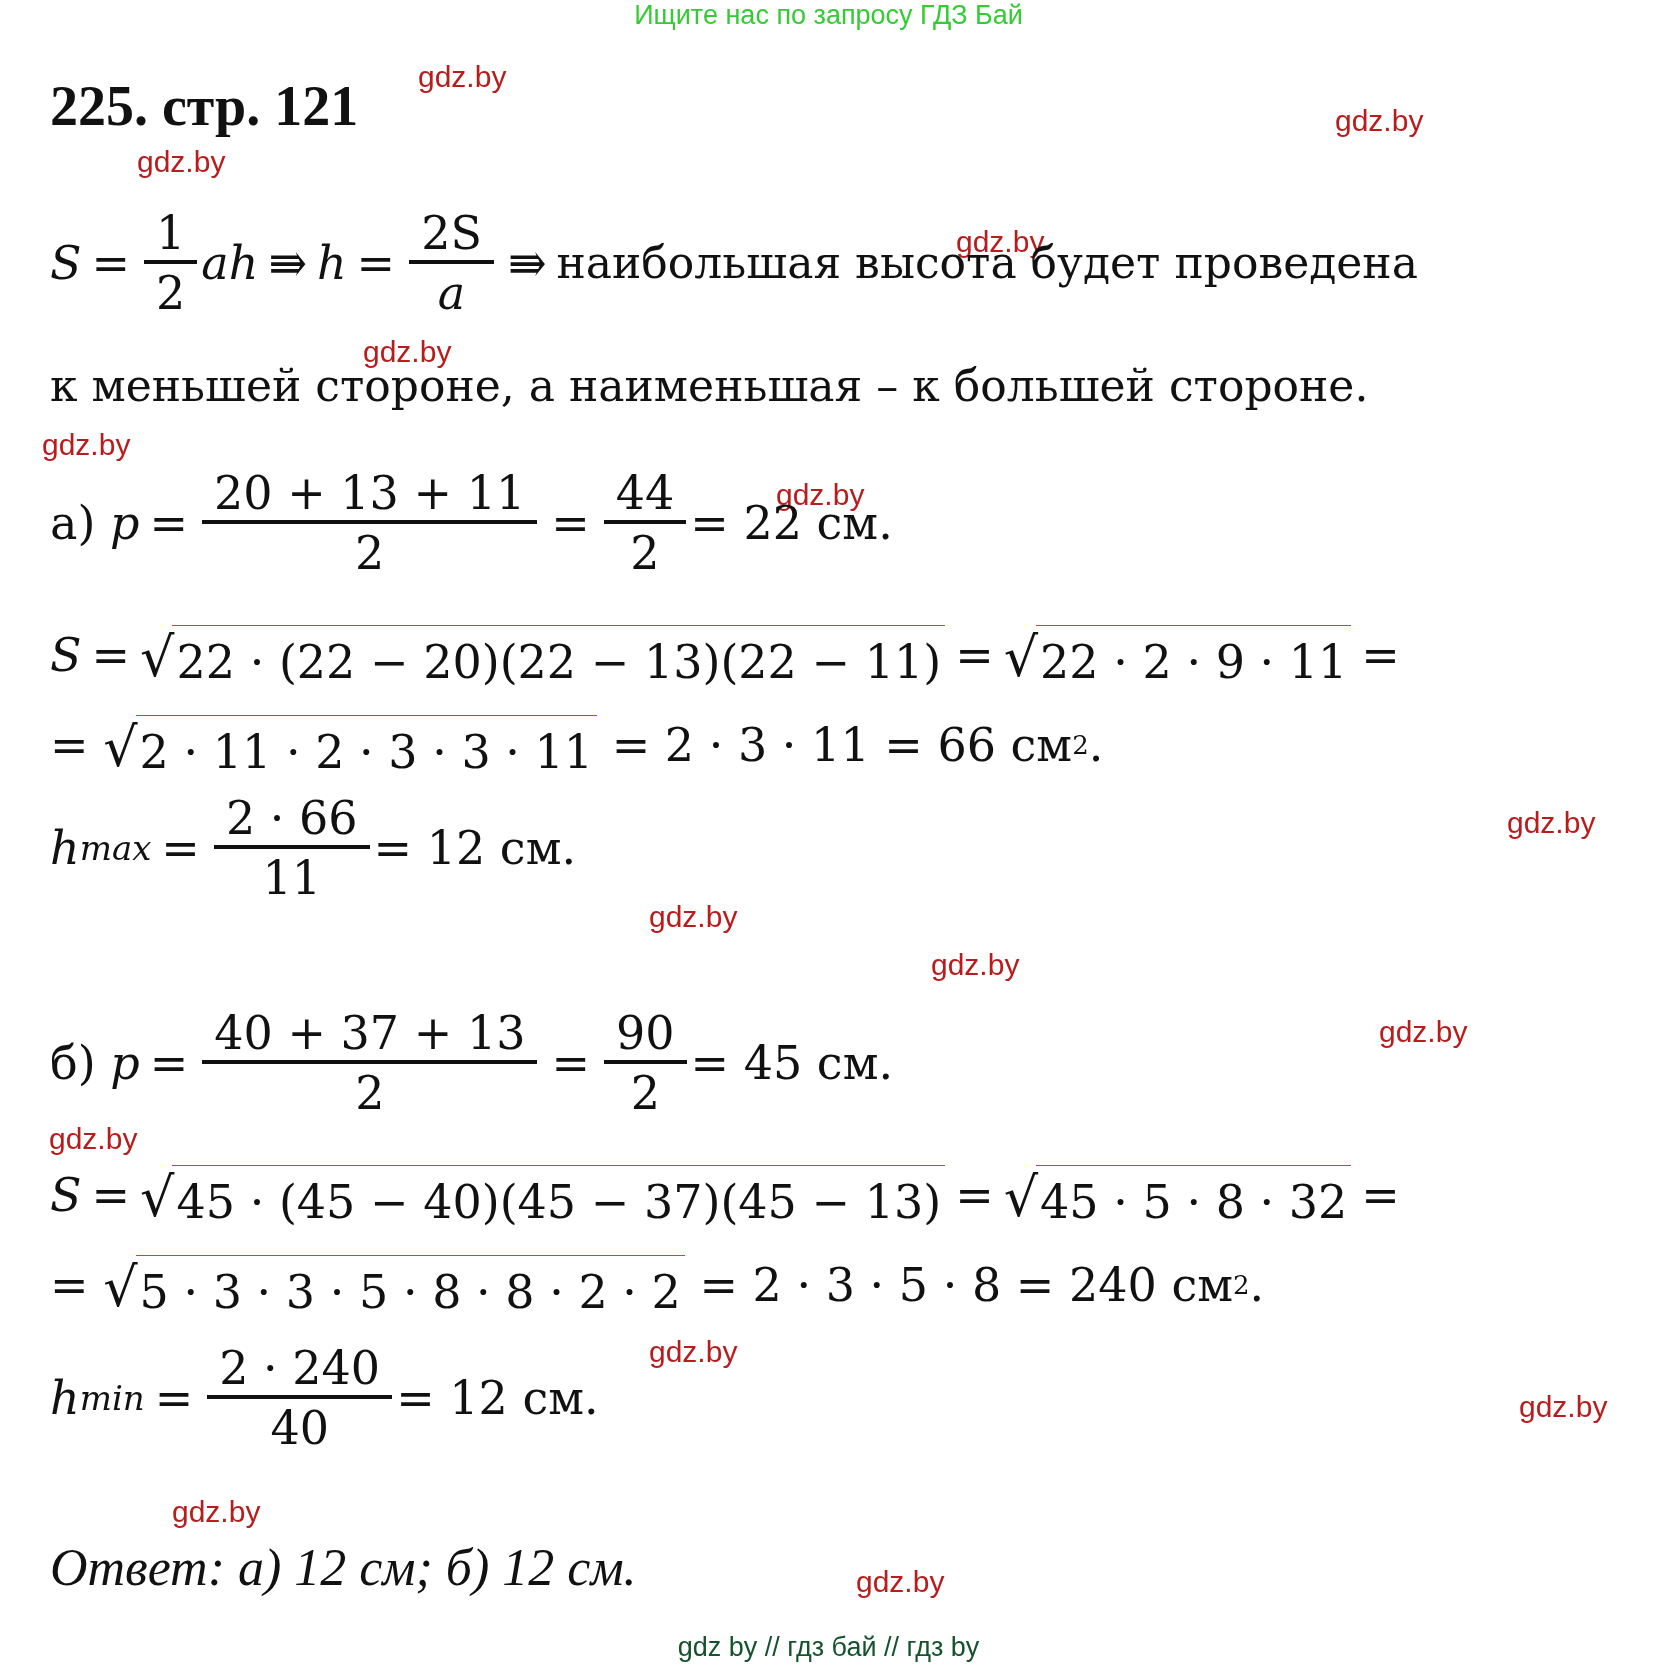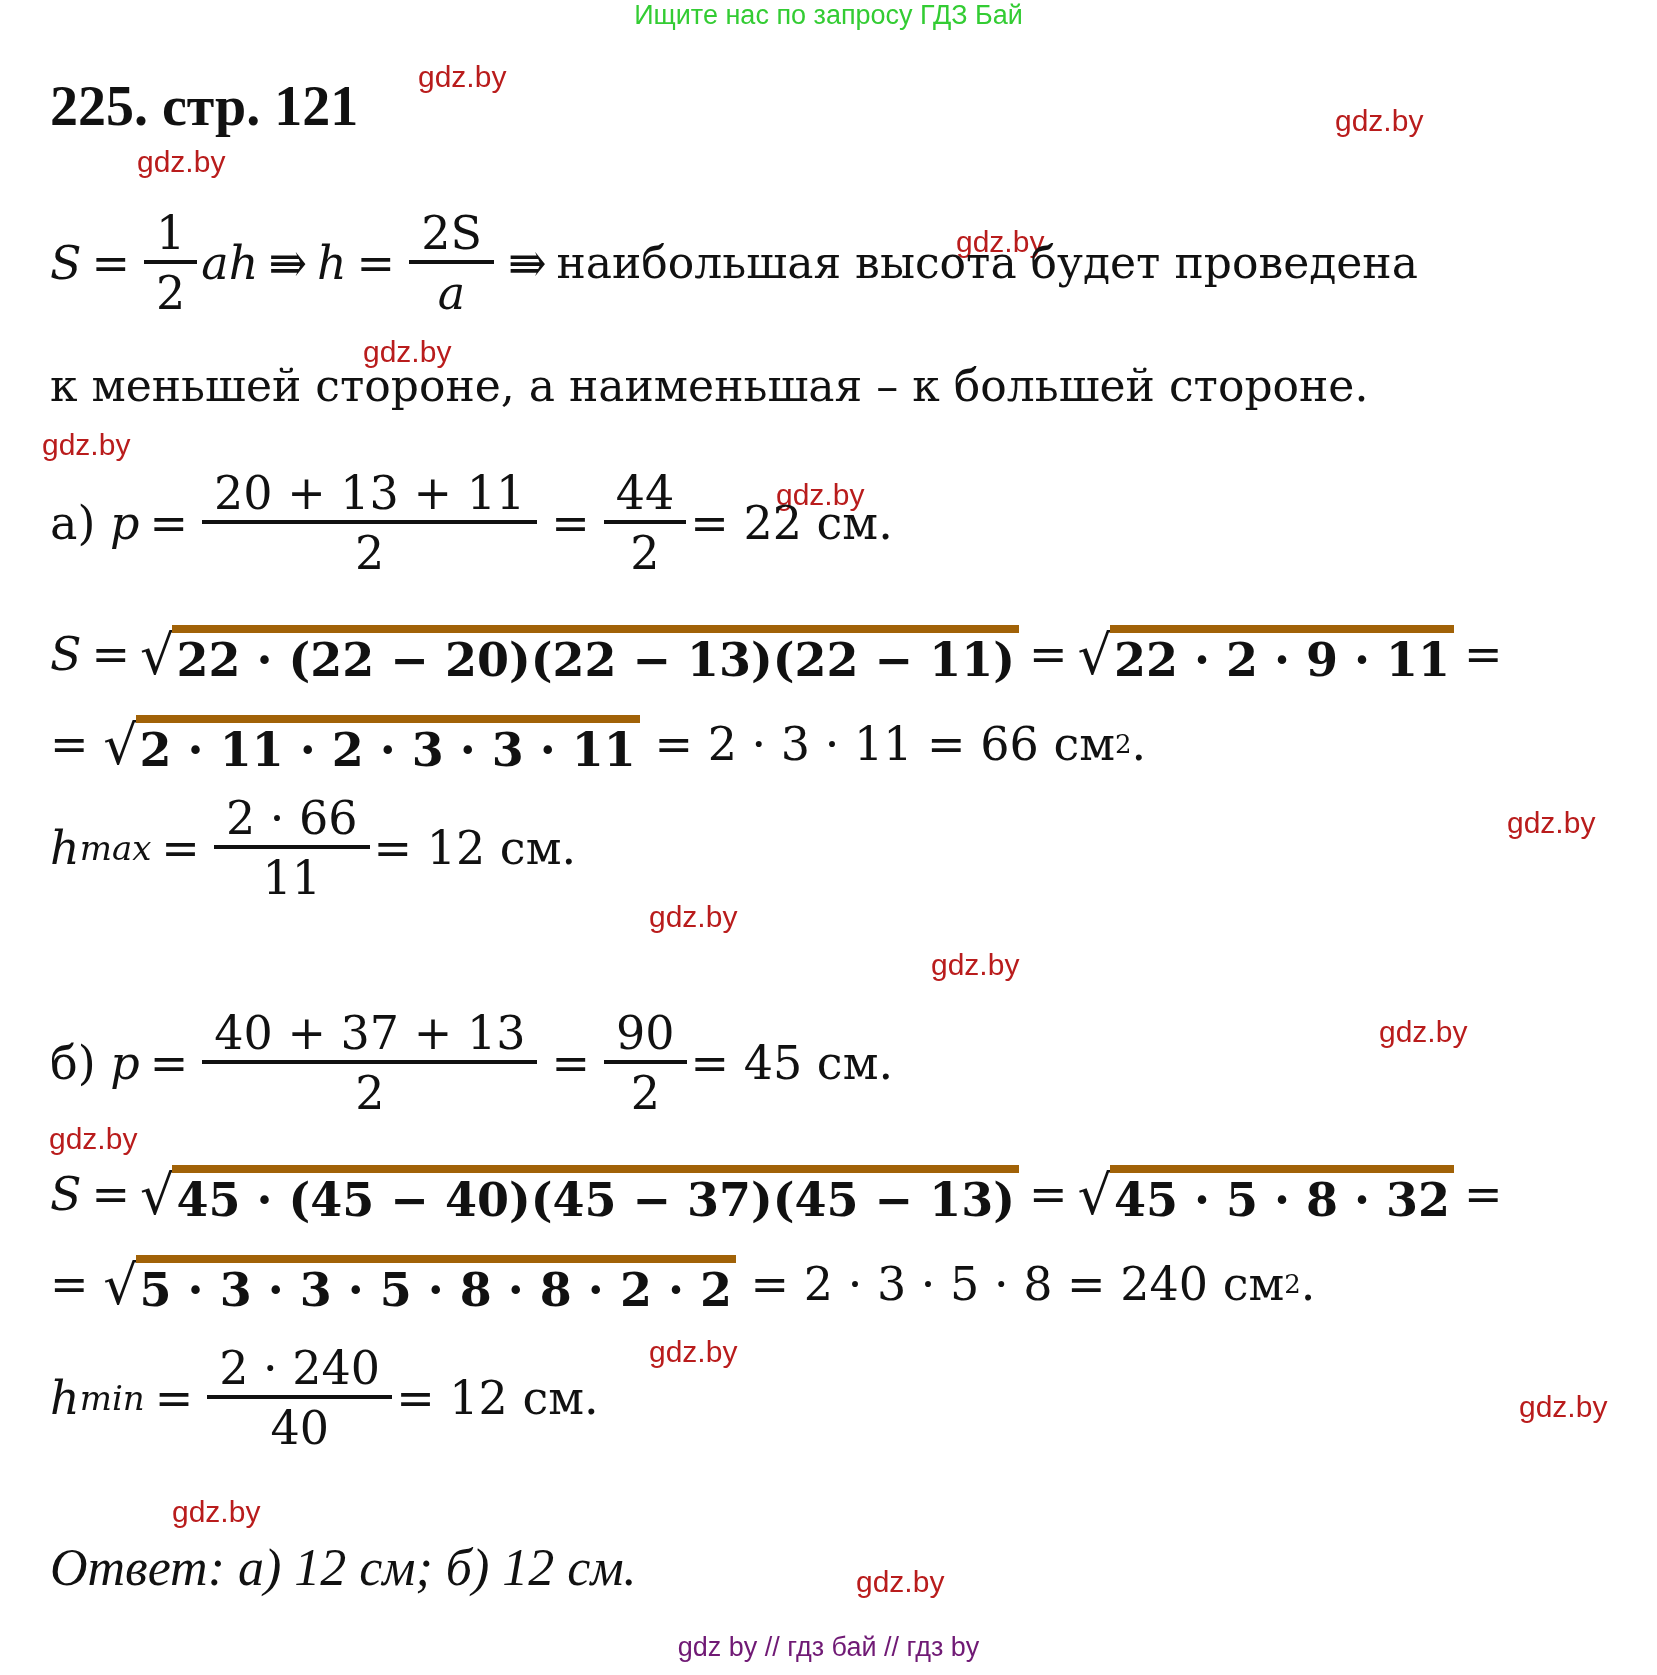--- a/index.html
+++ b/index.html
@@ -9,21 +9,21 @@
   .footer{top:1632px;left:0;width:1657px;text-align:center;font-family:"Liberation Sans",sans-serif;font-size:27px;}
   .wm{font-family:"Liberation Sans",sans-serif;font-size:30px;color:#b91c1c;}
   .title{font-family:"Liberation Serif",serif;font-weight:bold;font-size:56px;}
   .m{font-size:46px;line-height:1;display:flex;align-items:center;}
   .m i{font-style:italic;}
   .frac{display:inline-flex;flex-direction:column;align-items:center;margin:0 10px;}
   .frac .n{padding:0 6px 4px;}
   .frac .d{border-top:4px solid #111;padding:6px 6px 0;width:100%;text-align:center;}
   .sp{margin:0 10px;}
   .sqrt{display:inline-flex;align-items:flex-end;}
-  .sqrt .rad{border-top:8px solid #a16207;padding:4px 4px 0;font-weight:bold;}
+  .sqrt .rad{border-top:1px solid #a16207;padding:13px 4px 0;}
   .sqrt .sym{font-size:54px;margin-right:-2px;}
   sup{font-size:26px;vertical-align:22px;}
   .sub{font-size:34px;font-style:italic;vertical-align:-12px;}
   .text{font-size:44px;}
   .answer{font-family:"Liberation Serif",serif;font-style:italic;font-size:52px;}
 </style>
 </head>
 <body>
 
 <div class="abs banner" style="color:#33cc33">Ищите нас по запросу ГДЗ Бай</div>
@@ -156,13 +156,13 @@
   <span class="sp">=</span>
   <span class="frac">
       <span class="n">2 · 240</span>
       <span class="d">40</span>
     </span>
   <span>= 12 см.</span>
 </div>
 
 <div class="abs answer" style="left:50px;top:1522px;margin-top:16px;">Ответ: а) 12 см; б) 12 см.</div>
 
-<div class="abs footer" style="color:#701a75">gdz by  //  гдз бай  //  гдз by</div>
+<div class="abs footer" style="color:#14532d">gdz by  //  гдз бай  //  гдз by</div>
 
 </body></html>

